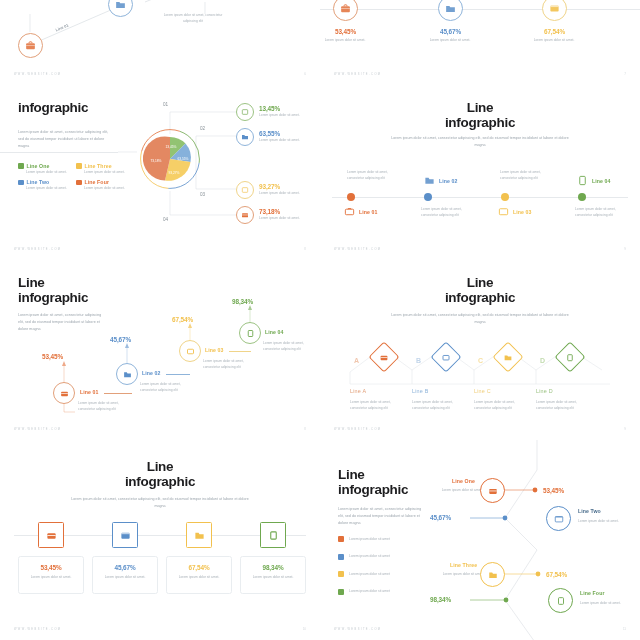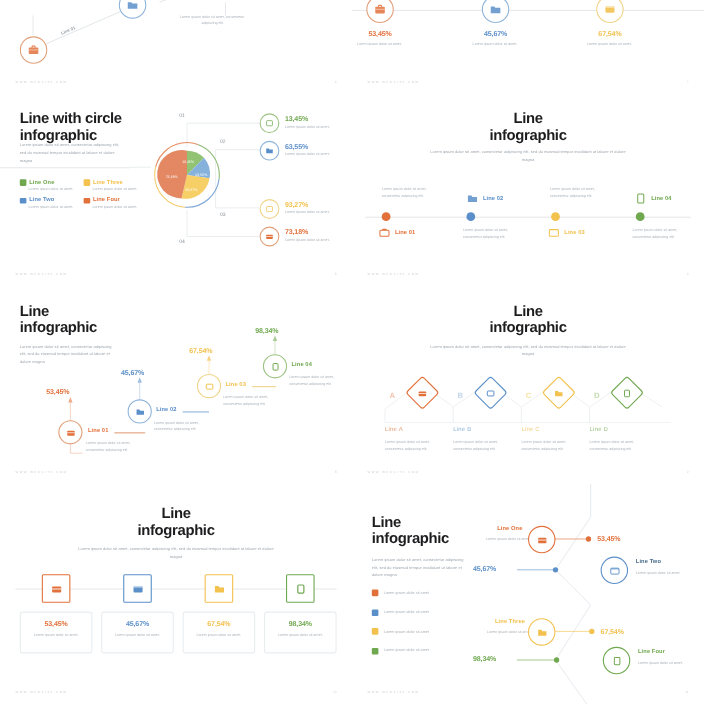--- a/index.html
+++ b/index.html
@@ -168,21 +168,20 @@
       <div class="tiny" style="position:absolute;left:203px;top:37px;width:62px;text-align:center;">Lorem ipsum dolor sit amet.</div>
 
       <div class="foot">www.website.com</div>
       <div class="pnum">7</div>
     </div>
   </div>
 
   <div class="slide">
     <div class="inner">
       <div class="title t-left" style="position:absolute;left:18px;top:16px;width:150px;">
-        <div>Line with circle</div>
         <div>infographic</div>
       </div>
       <div class="lorem" style="position:absolute;left:18px;top:44px;width:95px;">Lorem ipsum dolor sit amet, consectetur adipiscing elit, sed do eiusmod tempor incididunt ut labore et dolore magna</div>
 
       <div class="axis" style="left:0;top:67px;width:118px;height:0.6px;"></div>
 
       <div style="position:absolute;left:18px;top:78px;width:108px;display:grid;grid-template-columns:1fr 1fr;gap:4px 8px;">
         <div>
           <div style="display:flex;align-items:center;gap:3px;">
             <span class="dot" style="width:5.5px;height:5.5px;background:#6fa84f;"></span>

